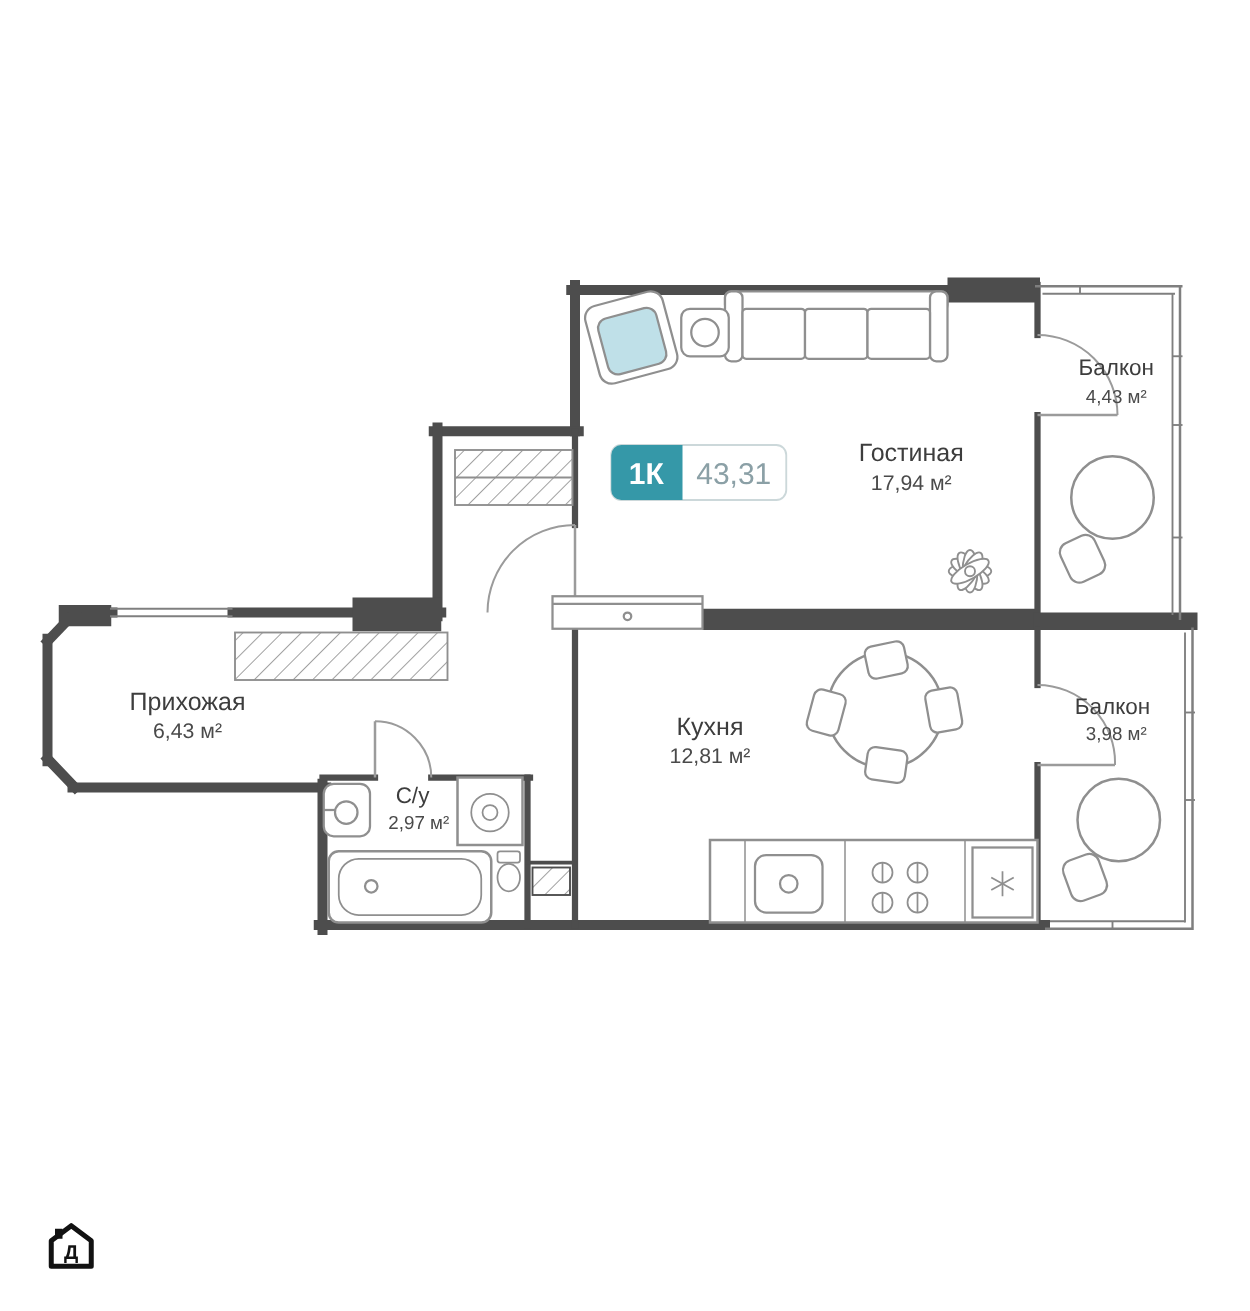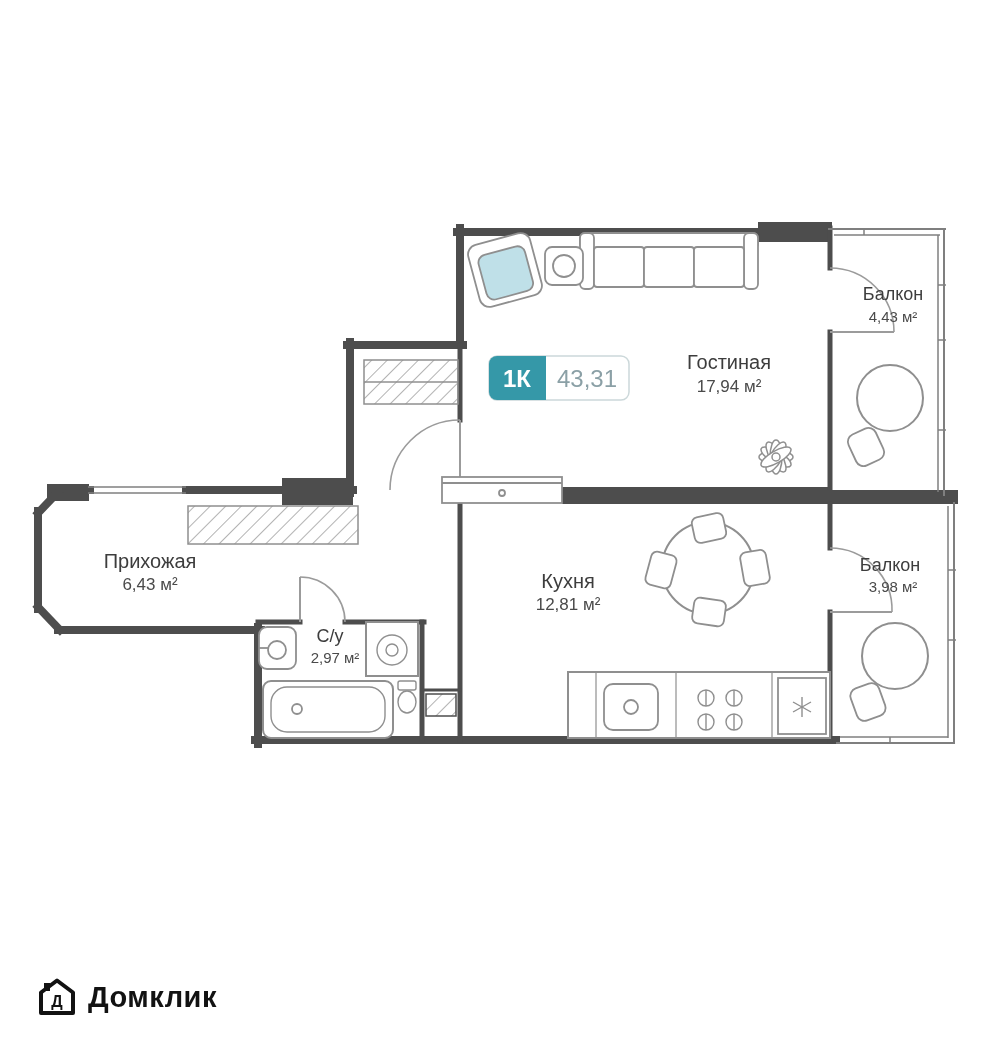--- a/index.html
+++ b/index.html
@@ -267,14 +267,13 @@
   </g>
 </svg>
 </div>
 
 <div class="logo">
   <svg width="42" height="42" viewBox="0 0 42 42" xmlns="http://www.w3.org/2000/svg">
     <path d="M5,37 V16.5 L21,4.5 L37,16.5 V37 Z" fill="none" stroke="#121212" stroke-width="4" stroke-linejoin="round"></path>
     <rect x="8" y="7" width="6" height="8" fill="#121212"></rect>
     <text x="21" y="31" text-anchor="middle" font-size="16" font-weight="bold" fill="#121212">Д</text>
   </svg>
-  <span class="logo-text">Домклик</span>
 </div>
 
 </body></html>

